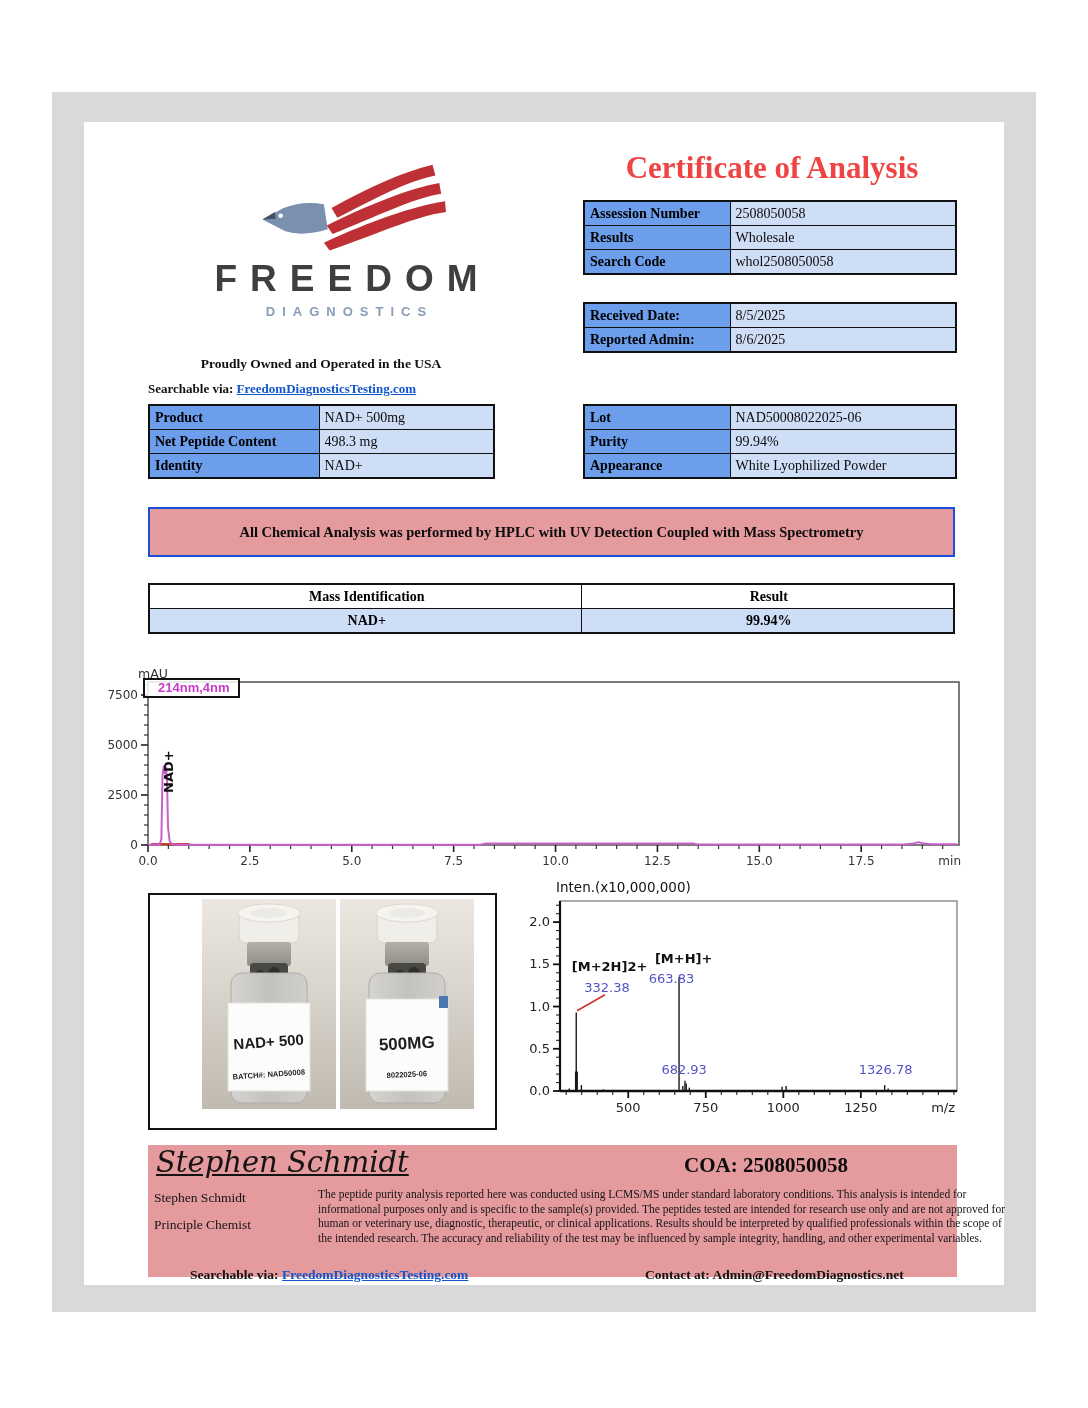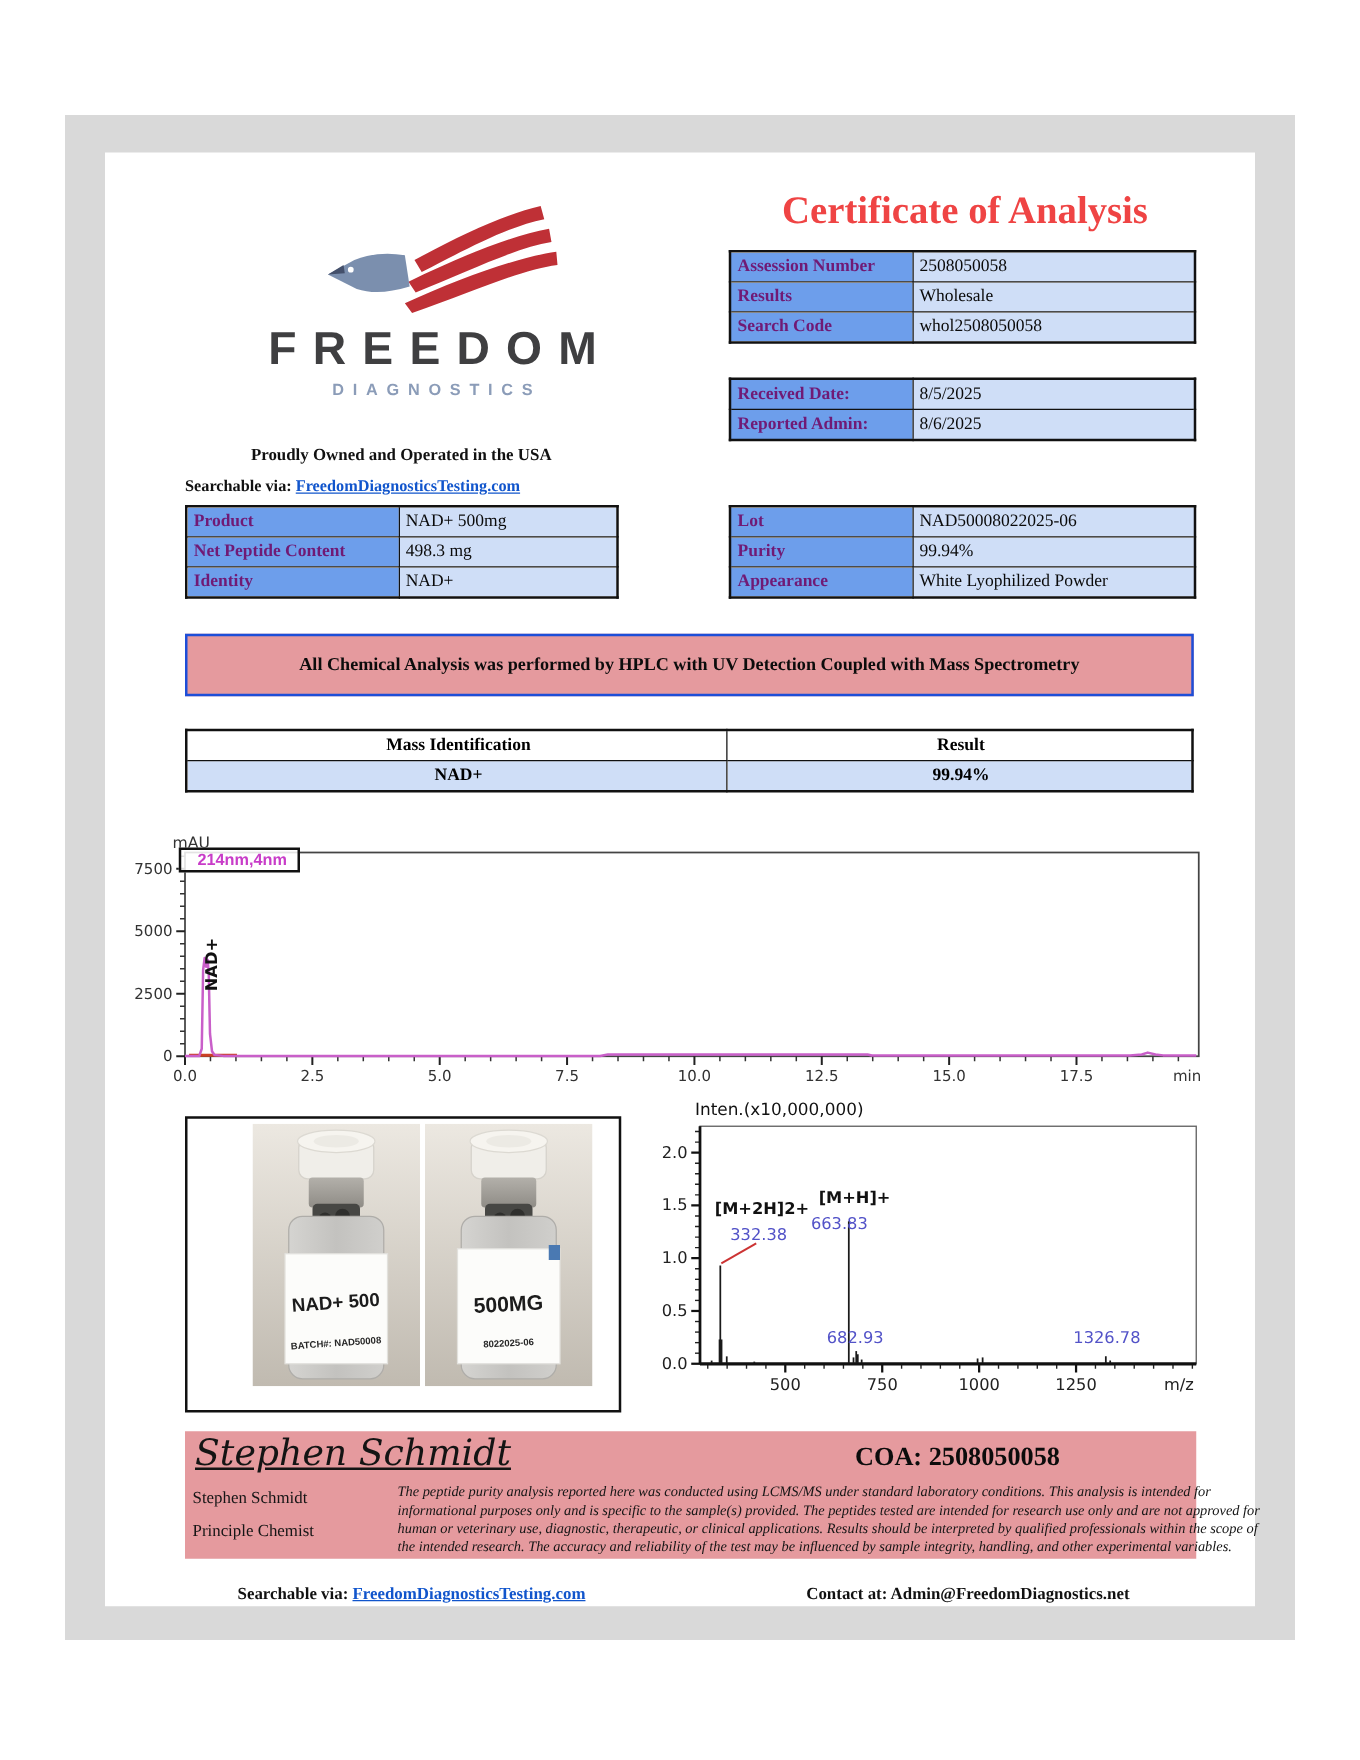--- a/index.html
+++ b/index.html
@@ -12,43 +12,43 @@
          font-weight:bold;font-size:37px;letter-spacing:13px;text-indent:13px;color:#3f3f41;}
   .subbrand{left:90px;top:182px;width:344px;text-align:center;font-family:"Liberation Sans",sans-serif;
          font-weight:bold;font-size:13px;letter-spacing:7px;text-indent:7px;color:#8b9cb8;}
   .tagline{left:64px;top:234px;width:346px;text-align:center;font-weight:bold;font-size:13.5px;color:#111;}
   .searchline{left:64px;top:259px;font-weight:bold;font-size:13px;color:#111;}
   a.link{color:#1155cc;font-weight:bold;text-decoration:underline;}
   .title{left:495px;top:28px;width:386px;text-align:center;font-weight:bold;font-size:31px;color:#ef4444;}
   
   table.tbl{position:absolute;border-collapse:collapse;table-layout:fixed;border:2px solid #111;}
   table.tbl td{border:1.6px solid #111;height:23px;padding:0 2px 0 5px;font-size:14px;overflow:hidden;white-space:nowrap;}
-  td.lab{background:#6d9eeb;font-weight:bold;color:#701a75;margin-top:31px;}
+  td.lab{background:#6d9eeb;font-weight:bold;color:#000000;margin-top:31px;}
   td.val{background:#cfdef7;color:#0a0a0a;}
   .banner{left:64px;top:385px;width:803px;height:46px;background:#e59a9e;border:2px solid #1d4ed8;
           text-align:center;font-weight:bold;font-size:14.5px;line-height:46px;color:#0c0c0c;}
   table.mass{left:64px;top:461px;width:807px;padding-left:28px;}
   table.mass td{text-align:center;white-space:nowrap;}
   td.mhead{background:#ffffff;font-weight:bold;font-size:14px;height:22px;}
   td.mbody{background:#cfdef7;font-weight:bold;font-size:21px;height:44px;}
   
   .detector-box{left:59px;top:556px;width:80px;height:16px;border:2px solid #111;background:rgba(255,255,255,.85);
           color:#c83cc8;font-family:"Liberation Sans",sans-serif;font-weight:bold;font-size:13px;line-height:15px;
           padding-left:13px;white-space:nowrap;overflow:hidden;}
   
   .vial-box{left:64px;top:771px;width:345px;height:233px;border:2px solid #111;background:#fff;}
   .photo-strip{position:absolute;left:52px;top:4px;display:flex;gap:4px;}
   
-  .sig-box{left:64px;top:1023px;width:809px;height:102px;background:#e59a9e;}
+  .sig-box{left:64px;top:1023px;width:809px;height:132px;background:#e59a9e;}
   .sig-script{position:absolute;left:8px;top:0px;font-style:italic;font-size:29px;color:#141414;
               text-decoration:underline;font-family:"DejaVu Serif",serif;}
   .coa{position:absolute;left:436px;top:8px;width:364px;text-align:center;font-weight:bold;font-size:21px;color:#0c0c0c;}
   .sig-name{position:absolute;left:6px;top:45px;font-size:13.5px;color:#151515;}
   .sig-role{position:absolute;left:6px;top:72px;font-size:13.5px;color:#151515;}
-  .disclaimer{position:absolute;left:170px;top:42px;width:690px;font-size:11.5px;line-height:14.6px;color:#151515;font-style:italic;}
+  .disclaimer{position:absolute;left:170px;top:42px;width:690px;font-size:11.5px;line-height:14.6px;color:#151515;}
   .footer-left{left:106px;top:1145px;font-weight:bold;font-size:13.5px;color:#111;}
   .footer-right{left:561px;top:1145px;font-weight:bold;font-size:13.5px;color:#111;}
 </style>
 </head>
 <body>
 
 <div class="gray-panel"></div>
 <div class="page">
 
   <svg class="abs" style="left:150px;top:38px" width="224" height="100" viewBox="0 0 230 104">

